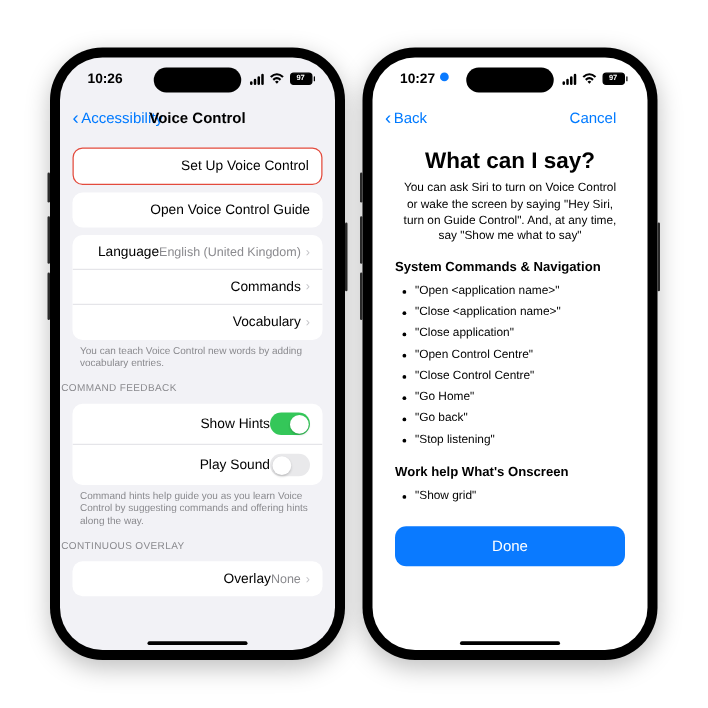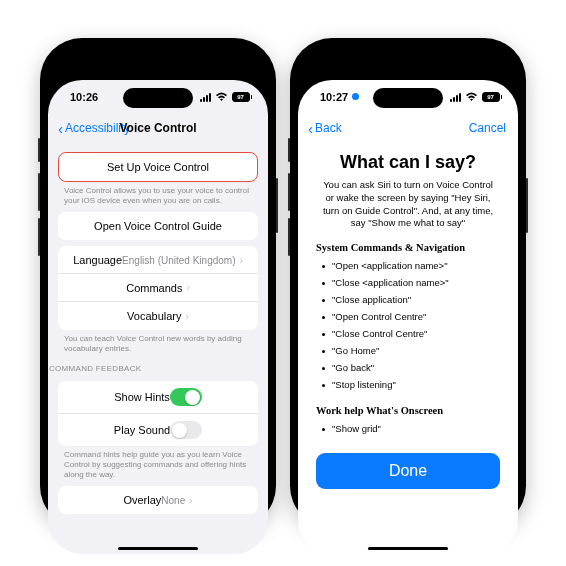--- a/index.html
+++ b/index.html
@@ -35,21 +35,20 @@
   .phone .btn-r {position:absolute;right:-2px;top:140px;width:2px;height:55px;background:#2a2a2a;border-radius:2px;}
   .screen {
     width: 100%;
     height: 100%;
     background: #f2f2f6;
     border-radius: 34px;
     overflow: hidden;
     position: relative;
     font-size: 10px;
     color:#000;
-    margin-top:34px;
   }
   .screen2 { background:#ffffff; }
   .island {
     position: absolute;
     top: 8px; left: 50%;
     transform: translateX(-50%);
     width: 70px; height: 20px;
     background: #000;
     border-radius: 12px;
     z-index: 5;
@@ -74,29 +73,29 @@
     height:28px;
     display:flex;
     align-items:center;
     padding: 0 10px;
     gap:2px;
     position:relative;
   }
   .back-chev{color:#007aff;font-size:15px;font-weight:400;line-height:1;}
   .back-label{color:#007aff;font-size:12px;}
   .nav-title{position:absolute;left:50%;transform:translateX(-50%);font-size:12px;font-weight:700;}
-  .nav-right{position:absolute;right:12px;color:#007aff;font-size:12px;}
+  .nav-right{position:absolute;right:25px;color:#007aff;font-size:12px;}
   .content{ padding: 4px 0 0 0; height: calc(100% - 62px); overflow:hidden;}
   .group { margin: 6px 10px 0 10px; background:#fff; border-radius:8px; overflow:hidden;}
   .row {
     min-height:28px;
     padding: 7px 10px;
     display:flex;
     align-items:center;
-    justify-content:center;
+    justify-content:flex-end;
     font-size:11px;
     border-bottom:0.5px solid #e5e5e9;
   }
   .row:last-child{border-bottom:none;}
   .row .lbl{color:#000;}
   .row .val{color:#8a8a8e;font-size:10px;}
   .row .chev{color:#c5c5c9;margin-left:4px;font-size:10px;}
   .link{color:#007aff;}
   .red-box{ border:1.5px solid #e34b3d; border-radius:8px; }
   .footer-note{ font-size:8px; color:#8a8a8e; padding:4px 16px 0 16px; line-height:1.25;}
@@ -105,30 +104,30 @@
   .toggle.on{background:#34c759;}
   .toggle.off{background:#e9e9eb;}
   .toggle::after{content:"";position:absolute;top:1.5px;width:15px;height:15px;background:#fff;border-radius:50%;box-shadow:0 1px 2px rgba(0,0,0,.2);}
   .toggle.on::after{right:1.5px;}
   .toggle.off::after{left:1.5px;}
   .home-ind{position:absolute;bottom:4px;left:50%;transform:translateX(-50%);width:80px;height:3px;background:#000;border-radius:2px;}
   
   .wcis{ padding: 4px 18px 0 18px; }
   .wcis h1{ font-size:18px; font-weight:700; text-align:center; margin:6px 0 6px 0;}
   .wcis .intro{ font-size:9.5px; text-align:center; color:#000; line-height:1.35; padding:0 2px;}
-  .wcis h2{ font-size:10.5px; font-weight:700; margin:12px 0 4px 0;font-family:Liberation Serif, serif;}
+  .wcis h2{ font-size:10.5px; font-weight:700; margin:12px 0 4px 0;}
   .wcis ul{ list-style:none; padding-left:6px;}
   .wcis li{ font-size:9.5px; padding:3px 0 3px 10px; position:relative;}
   .wcis li::before{content:"";position:absolute;left:0;top:8px;width:3px;height:3px;background:#000;border-radius:50%;}
   .done-btn{
     margin:16px 0 0 0;
     background:#0a7aff;
     color:#fff;
     text-align:center;
-    font-size:16px;
+    font-size:12px;
     font-weight:500;
     border-radius:9px;
     padding:9px 0;
   }
   .blue-dot{width:7px;height:7px;background:#0a7aff;border-radius:50%;display:inline-block;margin-left:4px;vertical-align:1px;}
 </style>
 </head>
 <body>
 
 <div class="phone">
@@ -160,21 +159,20 @@
       <span class="back-chev">‹</span>
       <span class="back-label">Accessibility</span>
       <span class="nav-title">Voice Control</span>
     </div>
     <div class="content">
       <div class="group red-box">
         <div class="row">
             <span class="lbl link">Set Up Voice Control</span>
           </div>
       </div>
-      <div class="footer-note">Voice Control allows you to use your voice to control your iOS device even when you are on calls.</div>
 
       <div class="group">
         <div class="row">
             <span class="lbl link">Open Voice Control Guide</span>
           </div>
       </div>
 
       <div class="group">
         <div class="row">
           <span class="lbl">Language</span>
@@ -197,20 +195,21 @@
           <span class="lbl">Show Hints</span>
           <span class="toggle on"></span>
         </div>
         <div class="row">
           <span class="lbl">Play Sound</span>
           <span class="toggle off"></span>
         </div>
       </div>
       <div class="footer-note">Command hints help guide you as you learn Voice Control by suggesting commands and offering hints along the way.</div>
 
+      <div class="section-hdr">CONTINUOUS OVERLAY</div>
       <div class="group">
         <div class="row">
           <span class="lbl">Overlay</span>
           <span><span class="val">None</span><span class="chev">›</span></span>
         </div>
       </div>
 
     </div>
     <div class="home-ind"></div>
   </div>

